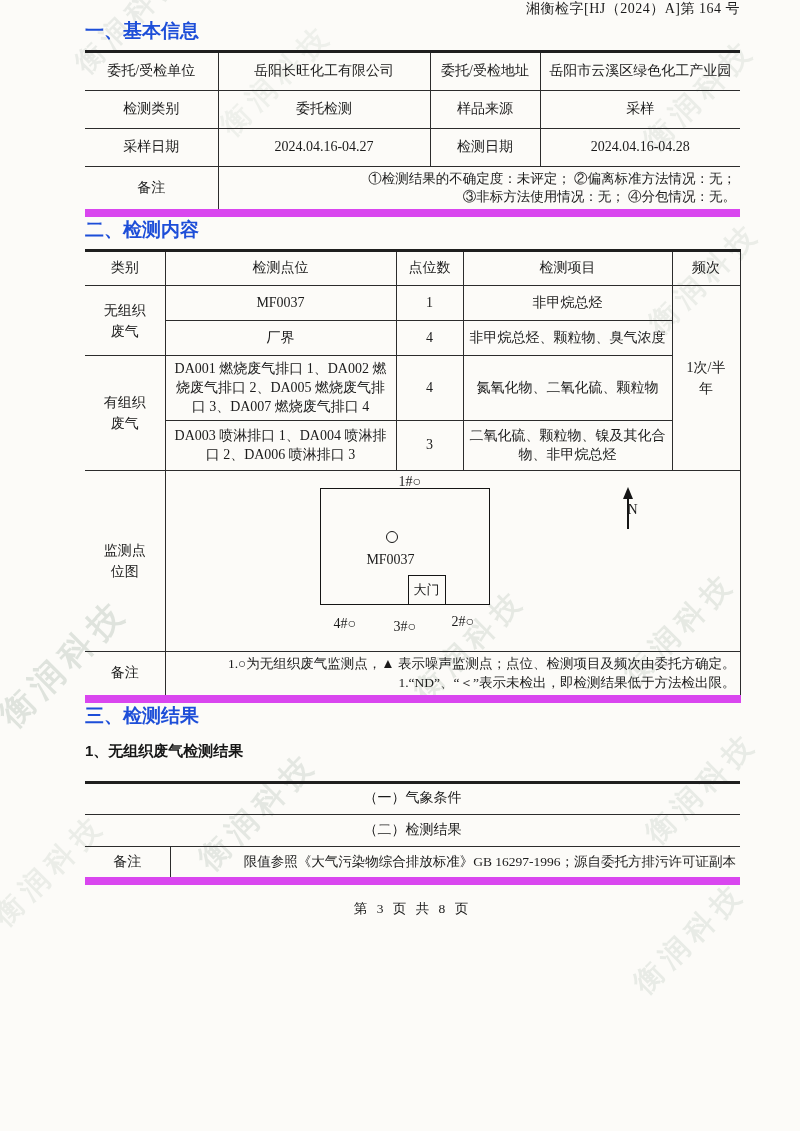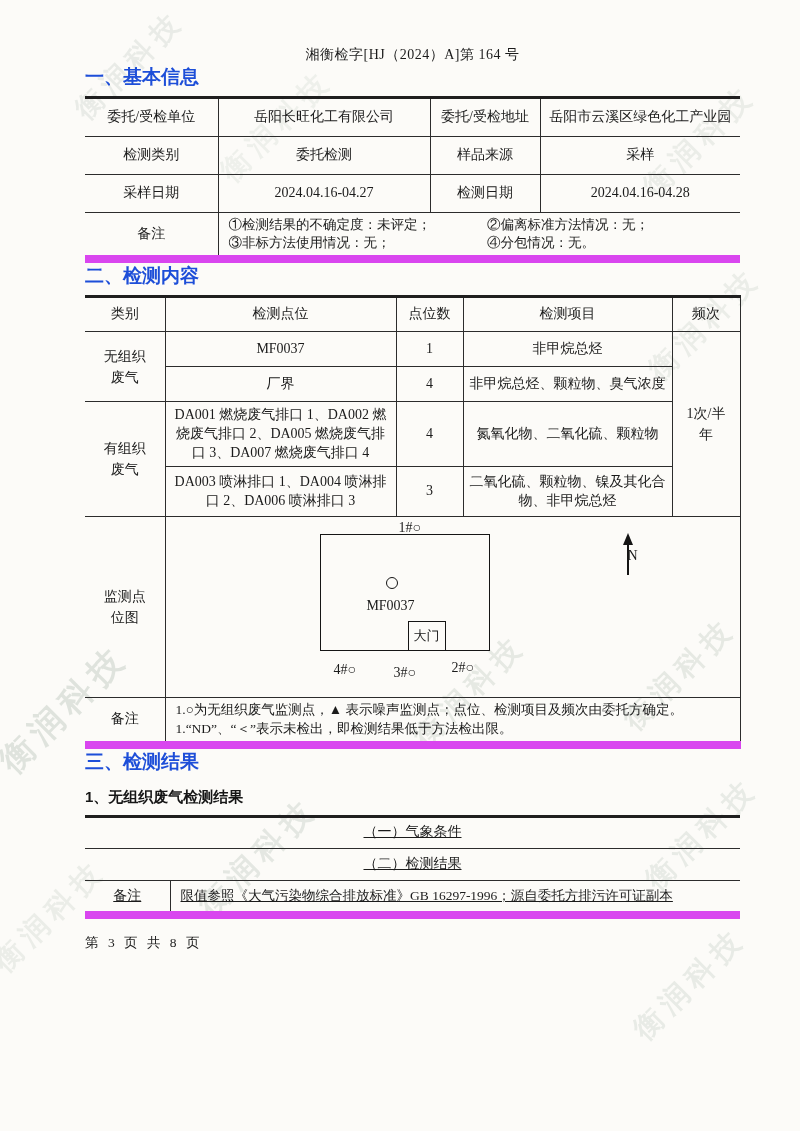--- a/index.html
+++ b/index.html
@@ -8,21 +8,21 @@
     background:#fcfbf8;
     font-family:"Liberation Serif","DejaVu Serif",serif;
     color:#1b1b1b;
     position:relative;
     overflow:hidden;
     -webkit-font-smoothing:antialiased;
   }
   .page{position:relative;width:800px;height:1131px;}
   .content{margin:0 60px 0 85px;width:655px;position:relative;z-index:2;}
 
-  .refline{margin-top:46px;text-align:center;font-size:14px;letter-spacing:.5px;}
+  .refline{text-align:right;font-size:14px;letter-spacing:.5px;}
 
   h1.sec{
     font-family:"Liberation Sans","DejaVu Sans",sans-serif;
     font-size:19px;font-weight:bold;margin:0;color:#1d4ed8;
   }
   .sec1{margin-top:20px;}
   .sec2{margin-top:14px;}
   .sec3{margin-top:9px;}
   .sub{
     font-family:"Liberation Sans","DejaVu Sans",sans-serif;
@@ -33,53 +33,53 @@
   td{font-size:14px;color:#1b1b1b;vertical-align:middle;text-align:center;
      padding:3px 4px;line-height:1.35;}
 
   
   .rt{border-top:3px solid #1f1f1f;border-bottom:8px solid #d946ef;margin-top:6px;}
   .rt td{border-right:1px solid #2c2c2c;border-bottom:1px solid #2c2c2c;}
   .rt tr td:last-child{border-right:none;}
   .rt tr:last-child td{border-bottom:none;}
   .rt2 tr td:last-child{border-right:1px solid #2c2c2c;} 
 
-  .lefttext{text-align:left;padding-left:10px;}
+  .lefttext{text-align:right;padding-left:10px;}
   .remark-small{font-size:13.5px;}
 
   .narrowwrap{display:inline-block;width:46px;line-height:1.5;font-family:Liberation Serif, serif;}
   .freqwrap{display:inline-block;width:40px;word-break:break-all;line-height:1.5;}
 
   
   .mapcell{position:relative;height:180px;padding:0;}
   .factory{position:absolute;left:154px;top:17px;width:168px;height:115px;
            border:1.6px solid #151515;background:transparent;}
   .maplbl{position:absolute;font-size:14px;white-space:nowrap;}
   .circ{display:inline-block;width:10px;height:10px;border:1.4px solid #151515;
         border-radius:50%;vertical-align:-1px;}
   .gate{position:absolute;left:242px;top:104px;width:36px;height:28px;
         border:1.6px solid #151515;background:#fcfbf8;
         font-size:13px;line-height:28px;text-align:center;}
   .north{position:absolute;left:442px;top:16px;width:40px;height:44px;}
   .north .nlab{position:absolute;left:20px;top:14px;font-size:14px;}
 
   
-  .mini{margin-top:8px;text-decoration:underline;}
+  .mini{margin-top:20px;}
   .mini .centerrow td{border-right:none;}
 
   
   .wm{
     position:absolute;z-index:1;
     font-family:"Liberation Sans","DejaVu Sans",sans-serif;
     color:#7d9383;transform:rotate(-45deg);
     letter-spacing:7px;white-space:nowrap;font-weight:bold;
     pointer-events:none;
   }
 
-  .footer{margin-top:15px;text-align:left;font-size:13.5px;letter-spacing:3px;}
+  .footer{margin-top:15px;text-align:center;font-size:13.5px;letter-spacing:3px;}
 </style>
 </head>
 <body>
 
 <div class="page">
 
   <span class="wm" style="left:60px;top:0px;font-size:28px;opacity:.14">衡润科技</span>
   <span class="wm" style="left:205px;top:60px;font-size:29px;opacity:.10">衡润科技</span>
   <span class="wm" style="left:628px;top:75px;font-size:29px;opacity:.13">衡润科技</span>
   <span class="wm" style="left:633px;top:258px;font-size:29px;opacity:.13">衡润科技</span>

